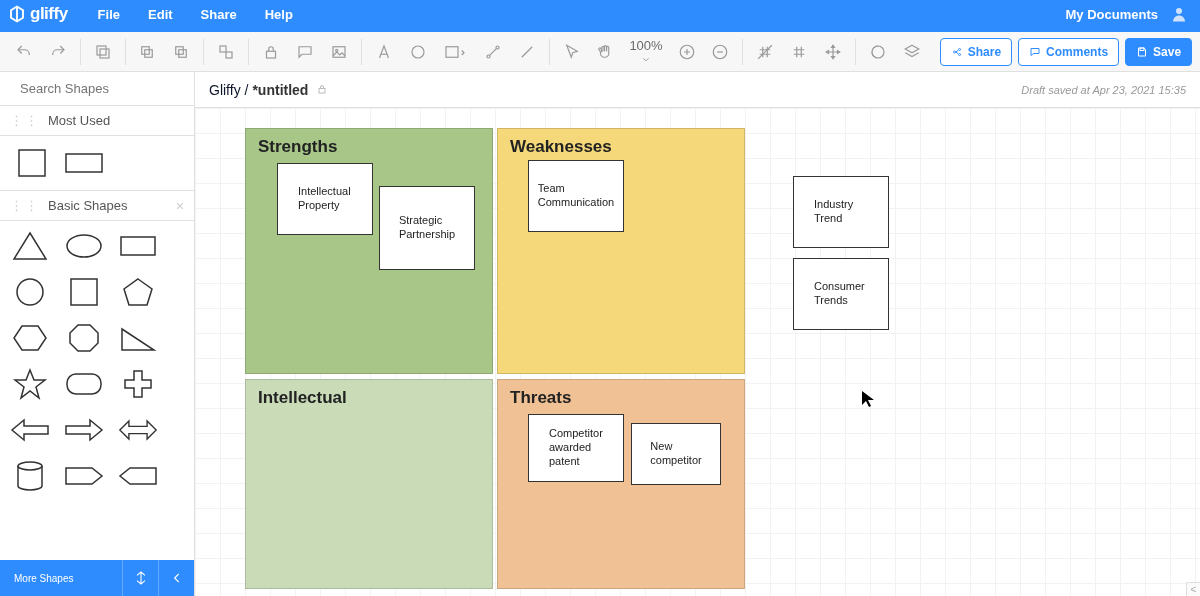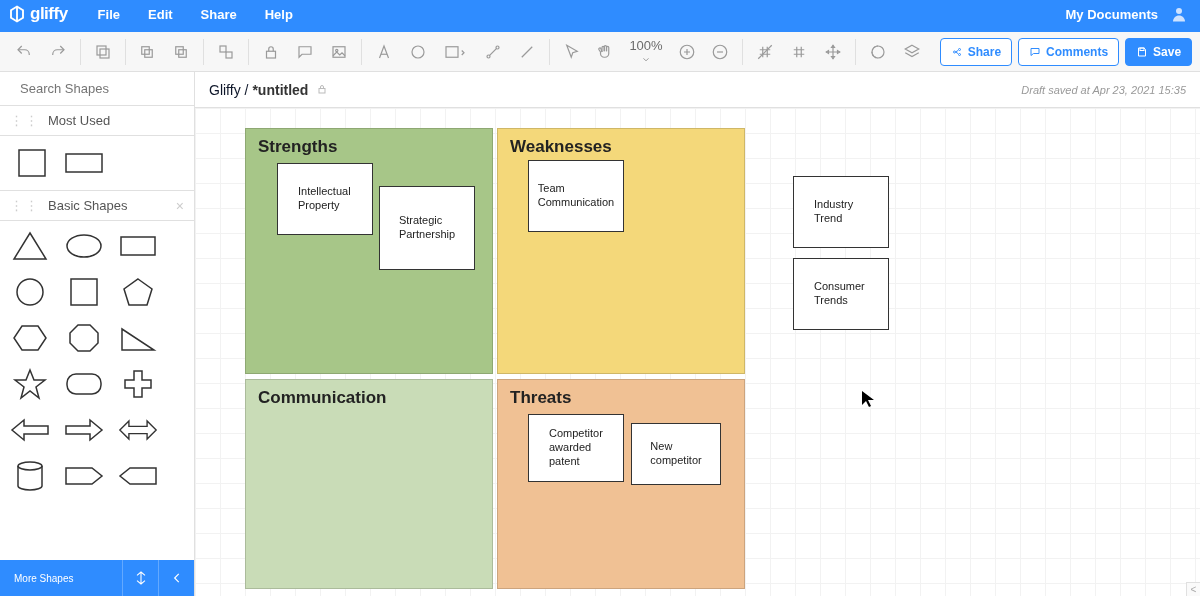--- a/index.html
+++ b/index.html
@@ -441,21 +441,21 @@
     <div class="canvas">
       <div class="grid"></div>
 
       <div class="panel" style="left:50px;top:20px;width:248px;height:246px;background:var(--green);">
         <span class="label">Strengths</span>
       </div>
       <div class="panel" style="left:302px;top:20px;width:248px;height:246px;background:var(--yellow);">
         <span class="label">Weaknesses</span>
       </div>
       <div class="panel" style="ро30px;left:50px;top:271px;width:248px;height:210px;background:var(--green-light);">
-        <span class="label">Communication</span>
+        <span class="label">Intellectual</span>
       </div>
       <div class="panel" style="left:302px;top:271px;width:248px;height:210px;background:var(--orange);">
         <span class="label">Threats</span>
       </div>
 
       <div class="card" style="left:82px;top:55px;width:96px;height:72px;">Intellectual Property</div>
       <div class="card" style="left:184px;top:78px;width:96px;height:84px;">Strategic Partnership</div>
       <div class="card" style="left:333px;top:52px;width:96px;height:72px;">Team Communication</div>
       <div class="card" style="left:333px;top:306px;width:96px;height:68px;">Competitor awarded patent</div>
       <div class="card" style="left:436px;top:315px;width:90px;height:62px;">New competitor</div>

